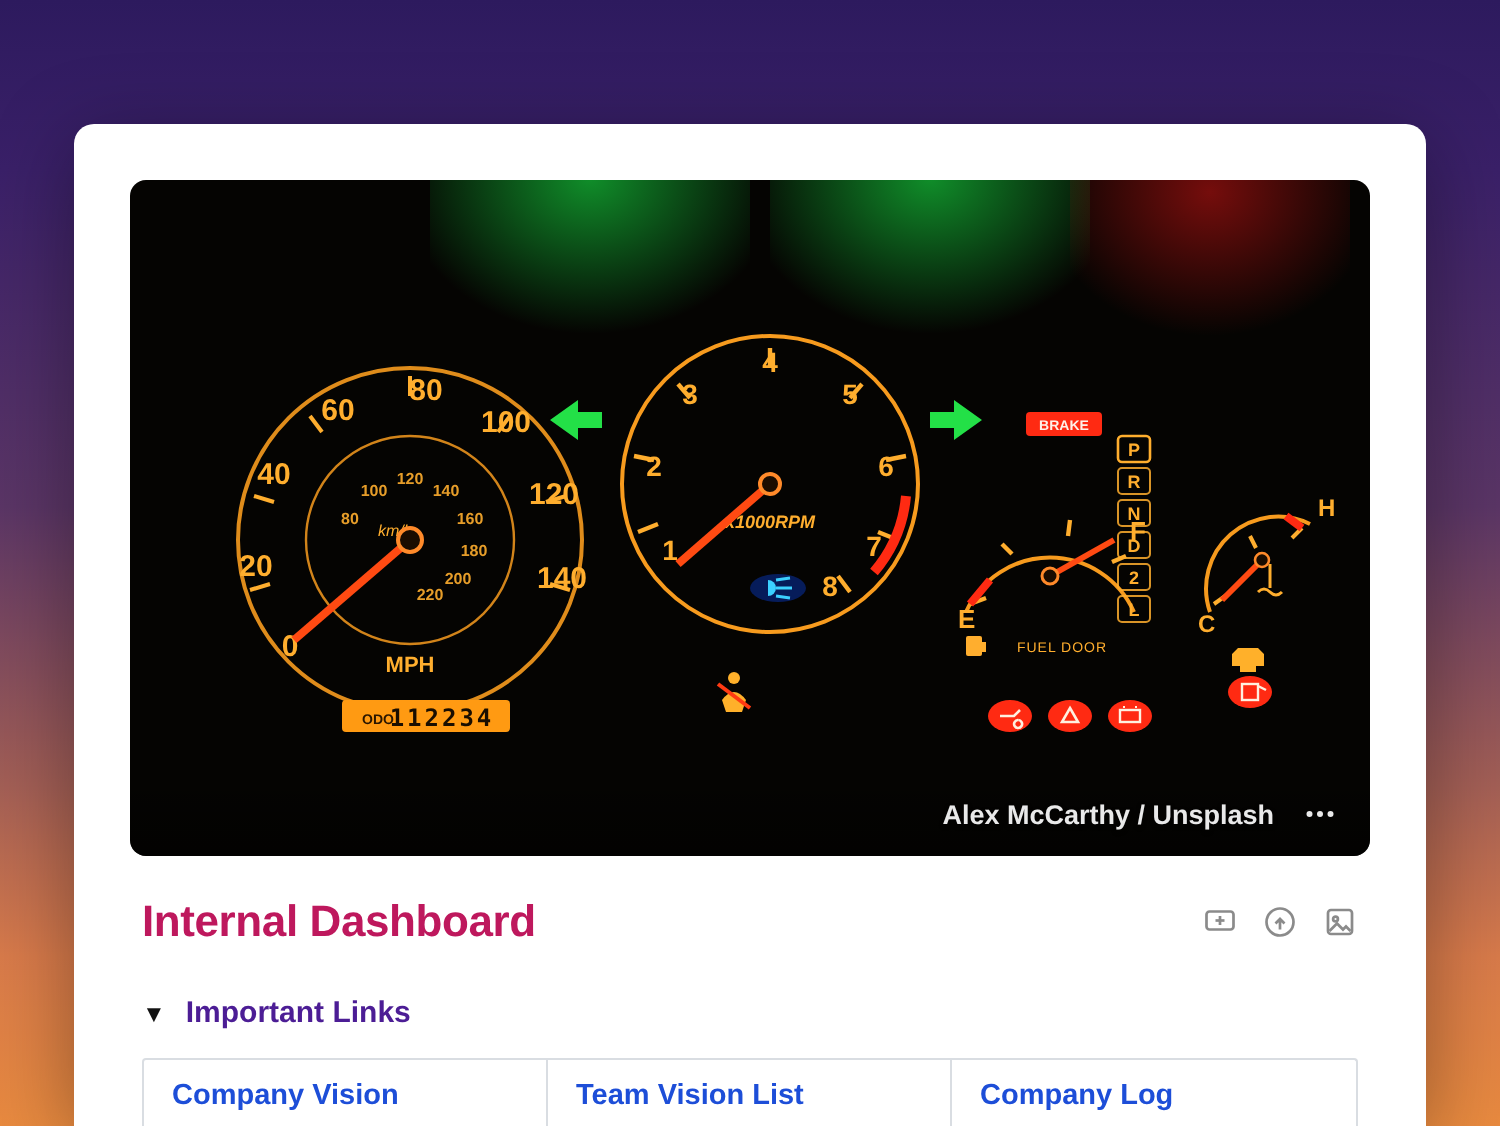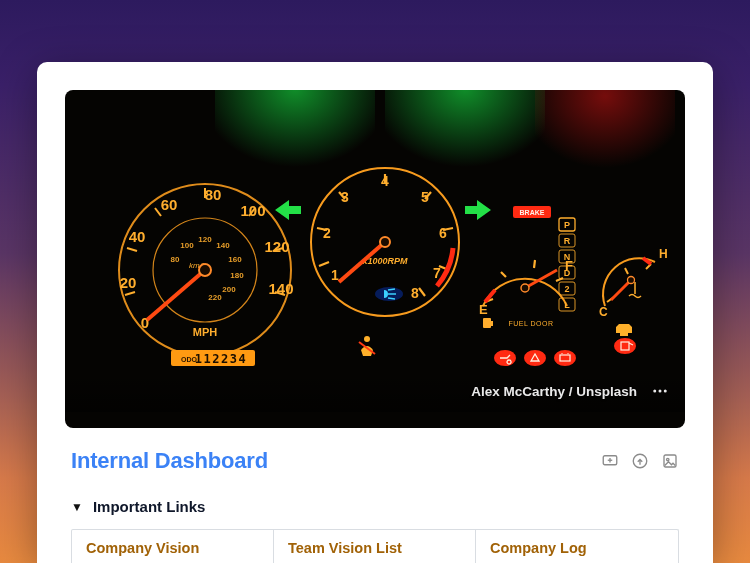--- a/index.html
+++ b/index.html
@@ -21,61 +21,61 @@
   .cover {
     width: 100%;
     height: 338px;
     background: #050402;
     border-radius: 8px;
     position: relative;
     overflow: hidden;
   }
   .cover svg.scene { position: absolute; inset: 0; width: 100%; height: 100%; }
   .credit-bar {
-    position: absolute; bottom: 16px; left: 0; right: 0;
+    position: absolute; bottom: 0; left: 0; right: 0;
     display: flex; justify-content: flex-end; align-items: center;
     padding: 10px 16px 12px 16px; gap: 14px;
     background: linear-gradient(180deg, rgba(0,0,0,0) 0%, rgba(0,0,0,0.55) 100%);
   }
   .credit {
     color: #e9e9e9; font-size: 13.5px; font-weight: 600;
     text-shadow: 0 1px 2px rgba(0,0,0,0.6);
   }
   .more-icon { color: #e9e9e9; display: flex; align-items: center; cursor: pointer; }
   .more-icon svg { width: 18px; height: 18px; }
   .title-row {
     display: flex; align-items: center; justify-content: space-between;
     padding: 20px 34px 0 34px;
   }
-  .title { font-size: 22px; font-weight: 800; color: #3b82f6; letter-spacing: -0.2px; }
+  .title { font-size: 22px; font-weight: 800; color: #be185d; letter-spacing: -0.2px; }
   .title-actions { display: flex; gap: 12px; align-items: center; }
   .title-actions .act { width: 18px; height: 18px; color: #8b8b8b; cursor: pointer; display:flex; align-items:center; justify-content:center; }
   .title-actions .act svg { width: 100%; height: 100%; }
   .section {
     padding: 24px 34px 0 34px;
   }
   .section-head { display: flex; align-items: center; gap: 10px; }
   .toggle-tri { font-size: 12px; color: #111; cursor: pointer; user-select: none; }
-  .section-title { font-size: 15px; font-weight: 700; color: #0f172a; }
+  .section-title { font-size: 15px; font-weight: 700; color: #4c1d95; }
   .links-table {
     margin-top: 14px;
     border: 1px solid #d9dde2;
     border-bottom: none;
     border-radius: 2px;
     display: grid;
     grid-template-columns: 1fr 1fr 1fr;
   }
   .links-table .cell {
     padding: 10px 14px 14px 14px;
     border-right: 1px solid #d9dde2;
     font-size: 14.5px;
     font-weight: 600;
   }
   .links-table .cell:last-child { border-right: none; }
-  .links-table a { color: #a16207; text-decoration: none; }
+  .links-table a { color: #1d4ed8; text-decoration: none; }
 </style>
 </head>
 <body>
 
 <div class="page">
 
   <div class="cover-wrap">
     <div class="cover">
 
       <svg class="scene" viewBox="0 0 620 338">

